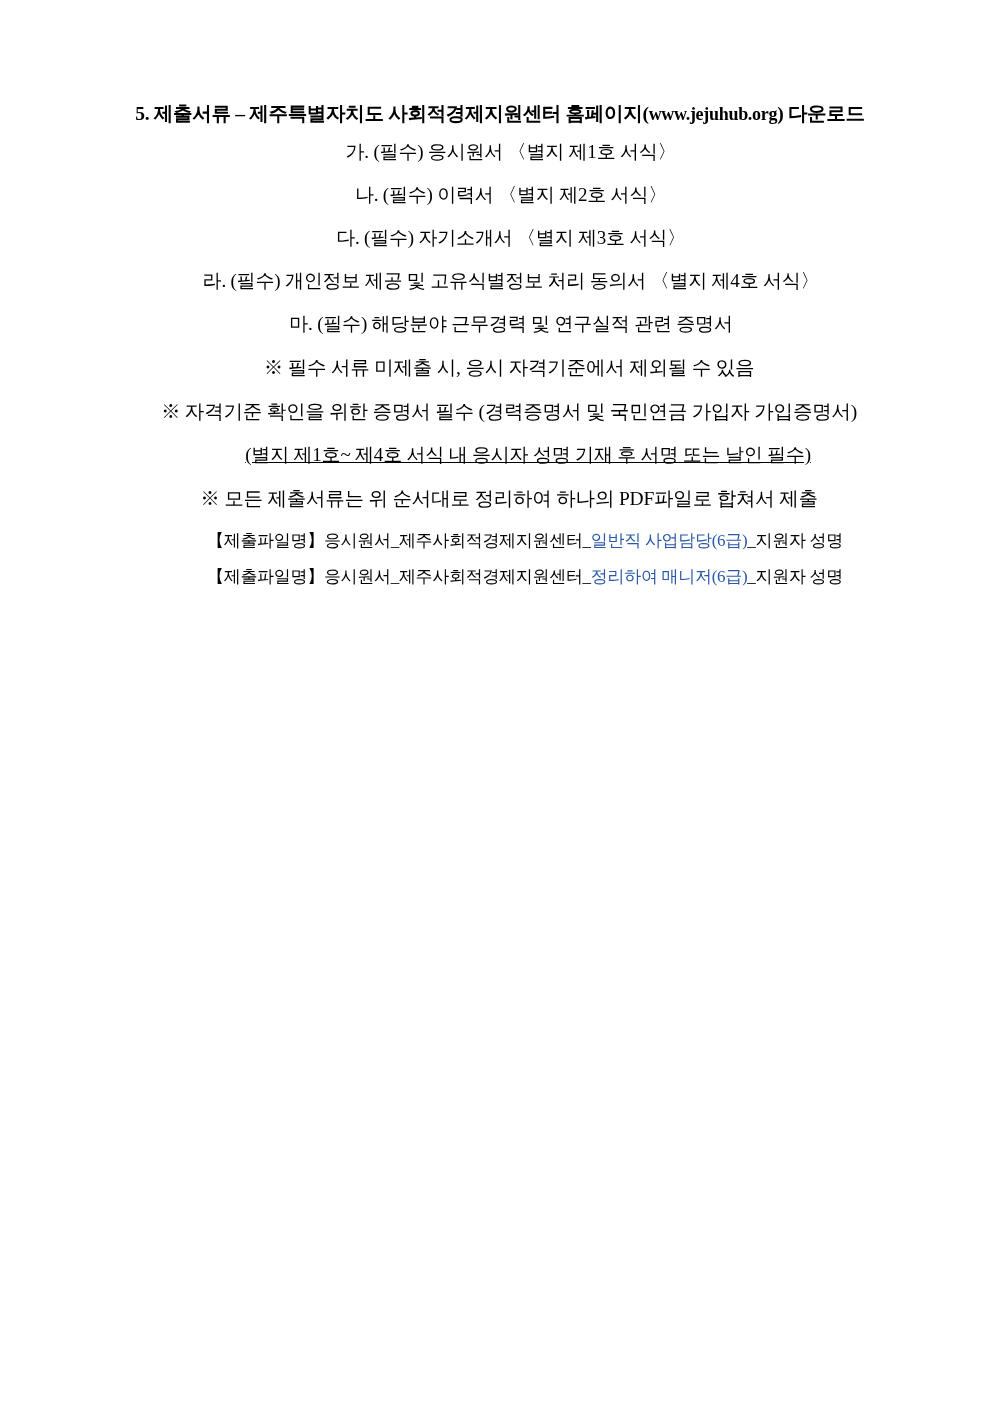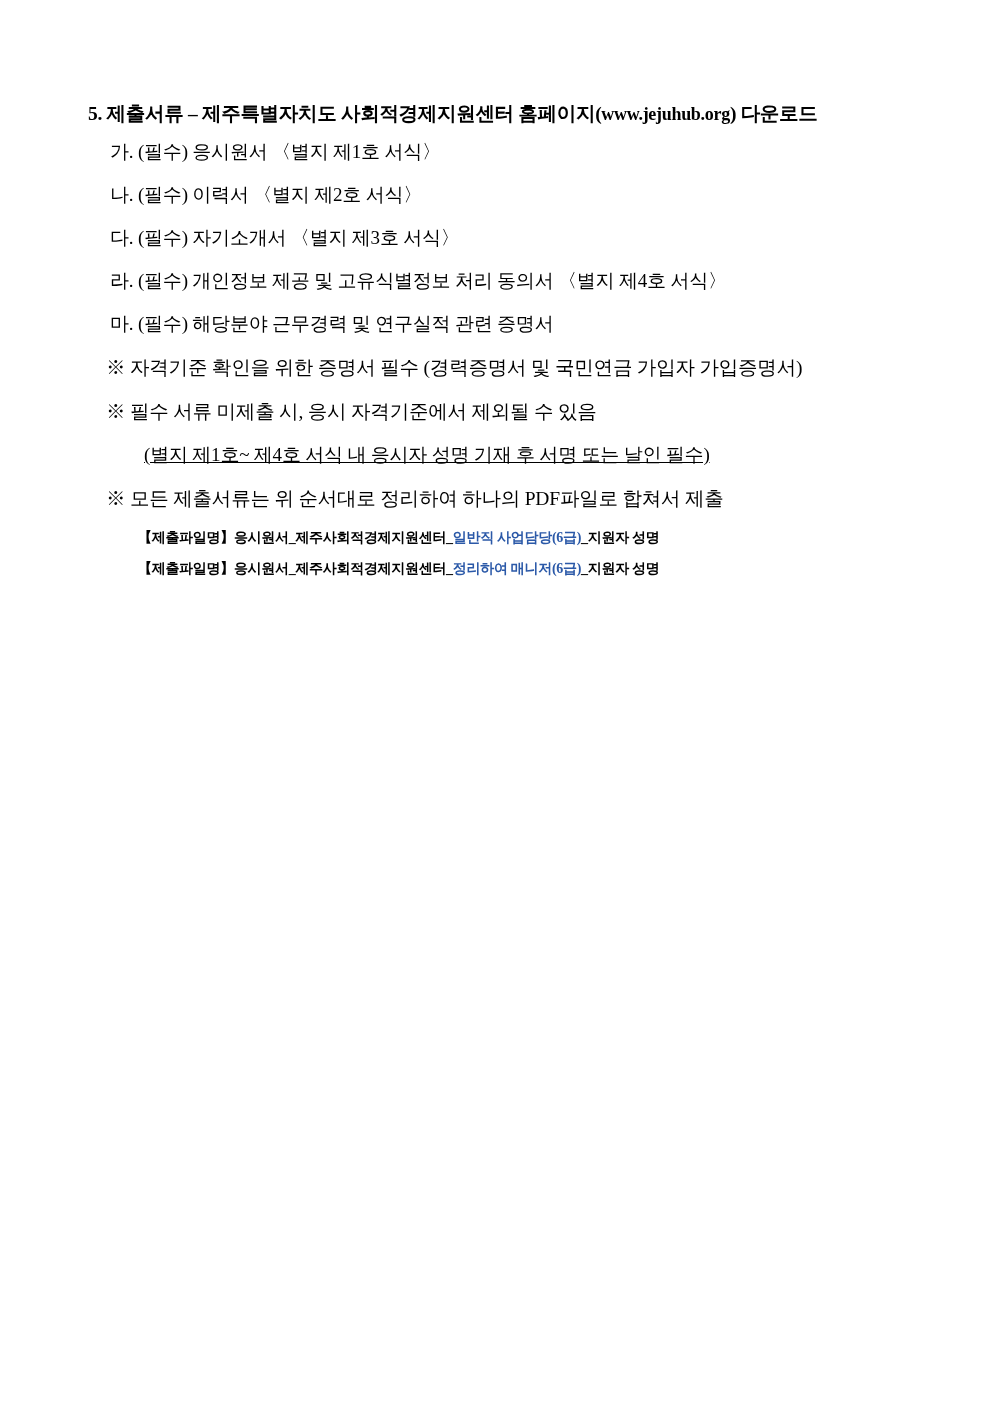--- a/index.html
+++ b/index.html
@@ -14,20 +14,21 @@
     color: #000000;
     position: relative;
     overflow: hidden;
   }
   .page {
     position: relative;
     width: 992px;
     height: 1227px;
     box-sizing: border-box;
     padding: 100px 80px 0 88px;
+    text-align: center;
   }
   .section-heading {
     font-weight: bold;
     font-size: 19.5px;
     letter-spacing: -0.3px;
     margin: 0 0 12px 0;
     white-space: nowrap;
   }
   .section-heading .url {
     font-size: 18px;
@@ -48,26 +49,25 @@
   }
   .sub-line {
     font-size: 19px;
     letter-spacing: -0.2px;
     margin: 0 0 17px 0;
     padding-left: 56px;
     white-space: nowrap;
     text-decoration: underline;
   }
   .file-line {
-    font-size: 14px;
+    font-size: 17px;
     letter-spacing: -0.3px;
     margin: 0 0 13px 0;
     padding-left: 50px;
     white-space: nowrap;
-    font-weight: bold;
   }
   .file-line .highlight {
     color: #2b59a8;
   }
   .contact-heading {
     font-weight: bold;
     font-size: 19.5px;
     letter-spacing: -0.3px;
     margin: 38px 0 0 0;
     padding-left: 4px;
@@ -83,22 +83,22 @@
 <div class="page">
 
   <p class="section-heading"><span>5. 제출서류 – 제주특별자치도 사회적경제지원센터 홈페이지(</span><span class="url">www.jejuhub.org</span><span>) 다운로드</span></p>
 
   <p class="item-line">가. (필수) 응시원서 〈별지 제1호 서식〉</p>
   <p class="item-line">나. (필수) 이력서 〈별지 제2호 서식〉</p>
   <p class="item-line">다. (필수) 자기소개서 〈별지 제3호 서식〉</p>
   <p class="item-line">라. (필수) 개인정보 제공 및 고유식별정보 처리 동의서 〈별지 제4호 서식〉</p>
   <p class="item-line">마. (필수) 해당분야 근무경력 및 연구실적 관련 증명서</p>
 
+  <p class="note-line">※ 필수 서류 미제출 시, 응시 자격기준에서 제외될 수 있음</p>
   <p class="note-line">※ 자격기준 확인을 위한 증명서 필수 (경력증명서 및 국민연금 가입자 가입증명서)</p>
-  <p class="note-line">※ 필수 서류 미제출 시, 응시 자격기준에서 제외될 수 있음</p>
   <p class="sub-line">(별지 제1호~ 제4호 서식 내 응시자 성명 기재 후 서명 또는 날인 필수)</p>
   <p class="note-line">※ 모든 제출서류는 위 순서대로 정리하여 하나의 PDF파일로 합쳐서 제출</p>
 
   <p class="file-line"><span>【제출파일명】응시원서_제주사회적경제지원센터_</span><span class="highlight">일반직 사업담당(6급)</span><span>_지원자 성명</span></p>
 
   <p class="file-line"><span>【제출파일명】응시원서_제주사회적경제지원센터_</span><span class="highlight">정리하여 매니저(6급)</span><span>_지원자 성명</span></p>
 
   <div class="spacer-block"></div>
 
 

